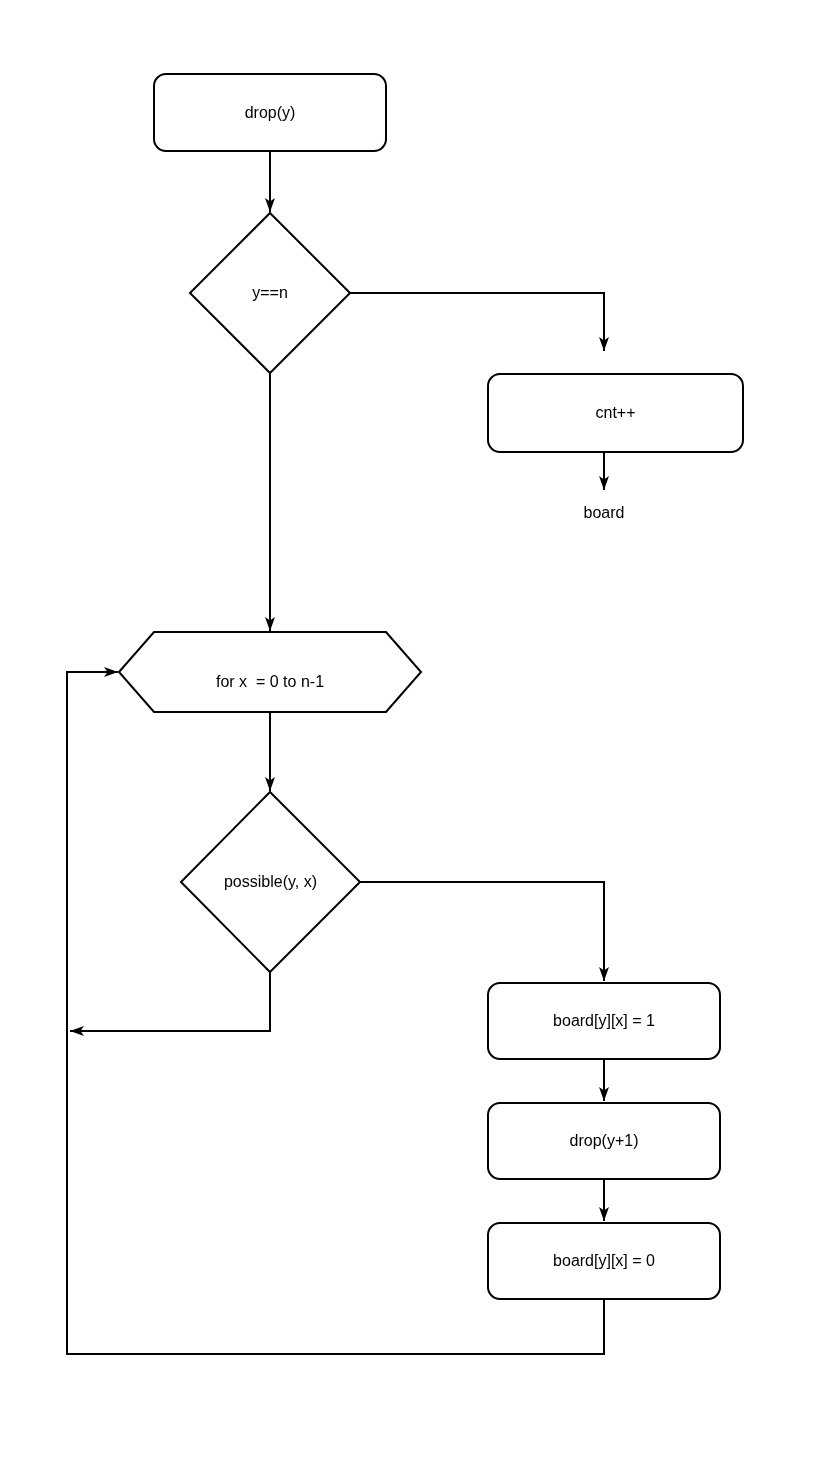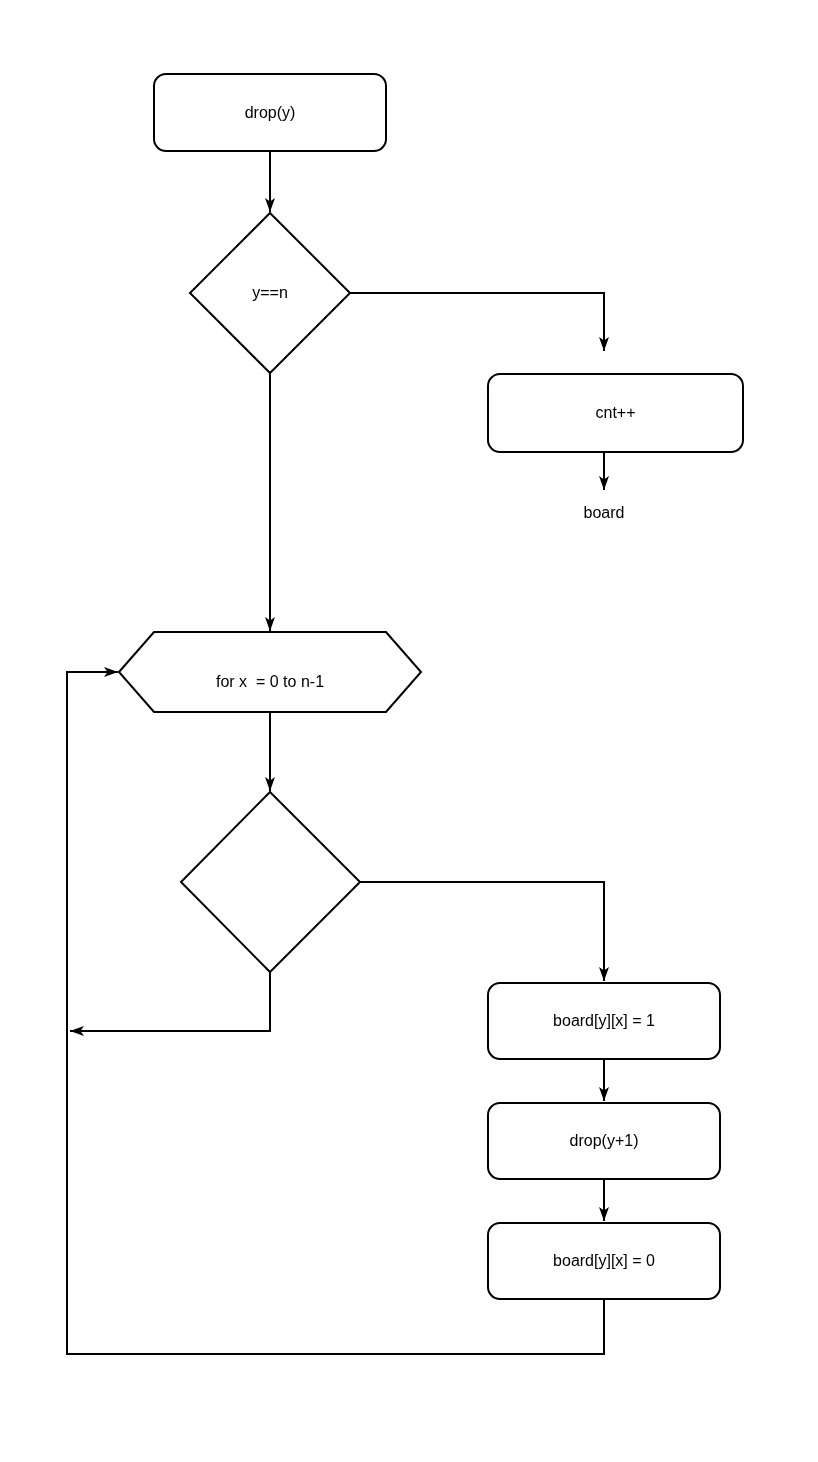--- a/index.html
+++ b/index.html
@@ -107,18 +107,21 @@
   </div>
 
   <div class="node shape-label" style="left:190px; top:213px; width:160px; height:160px;">
     <span>y==n</span>
   </div>
 
   <div class="node shape-label" style="left:119px; top:632px; width:302px; height:99px;">
     <span>for x  = 0 to n-1</span>
   </div>
 
+  <div class="node shape-label" style="left:181px; top:792px; width:179px; height:180px;">
+    <span>possible(y, x)</span>
+  </div>
 
   <div class="node shape-label" style="left:534px; top:498px; width:140px; height:30px;">
     <span>board</span>
   </div>
 
 </div>
 
 </body></html>

